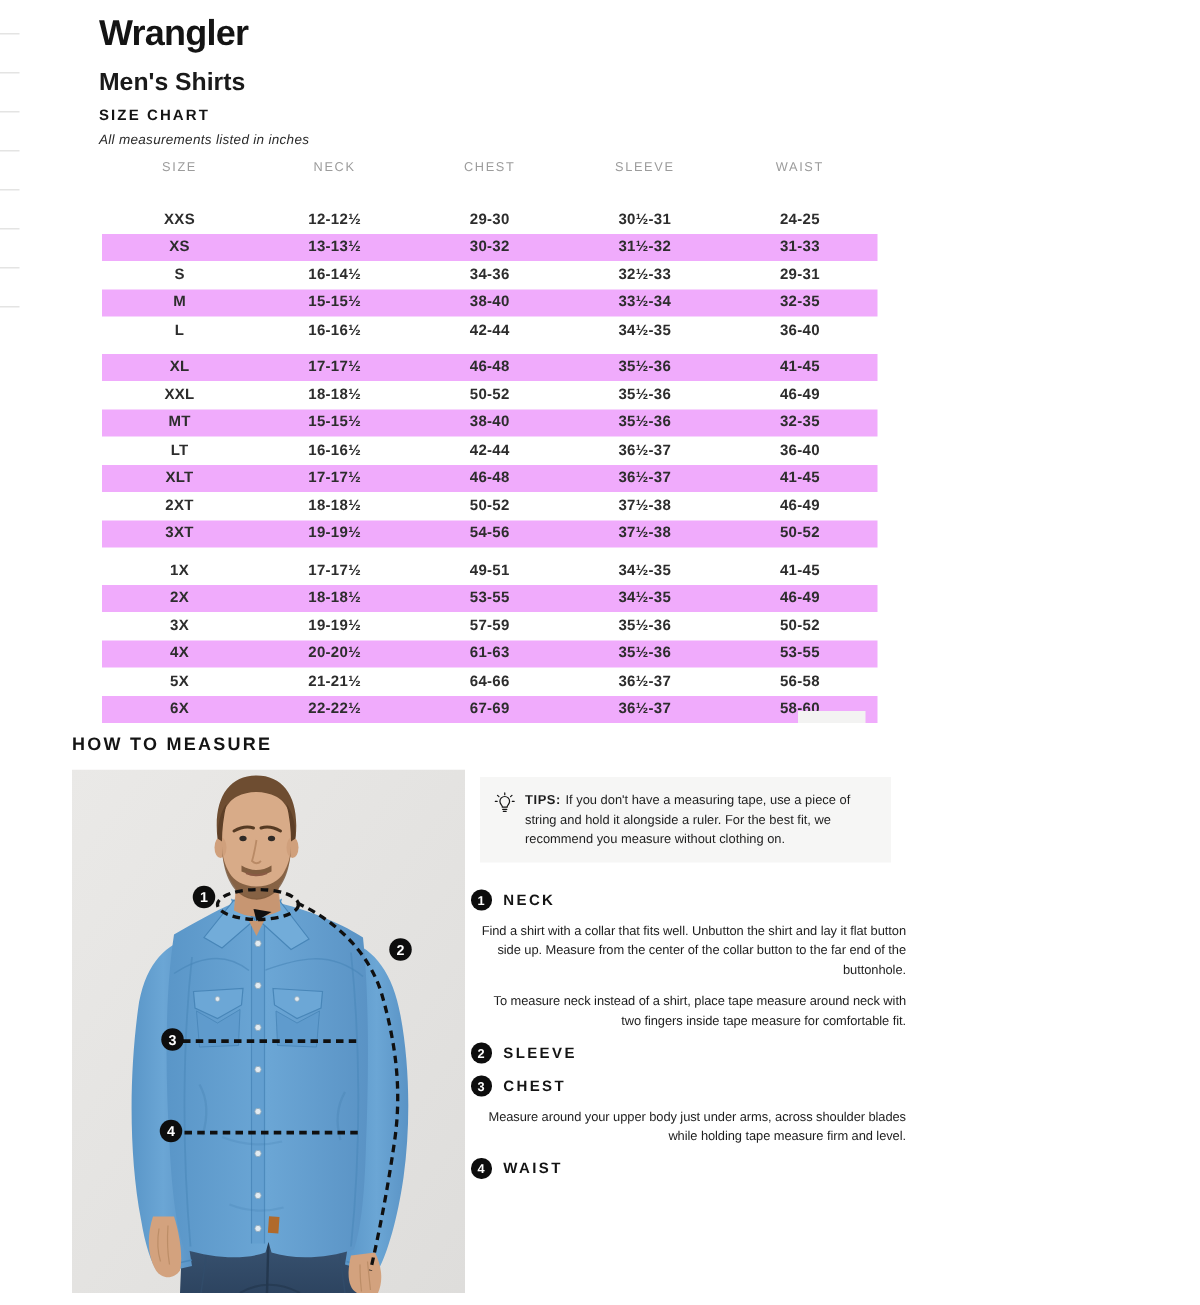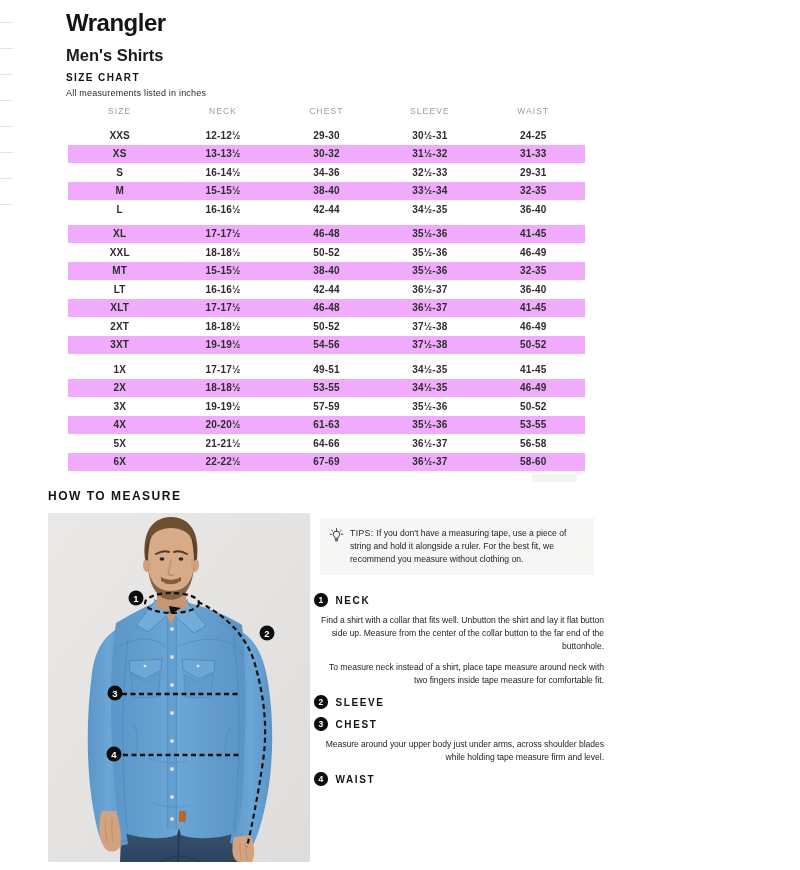--- a/index.html
+++ b/index.html
@@ -7,40 +7,40 @@
   .abs{position:absolute;}
   
   .tick{position:absolute;left:0;width:13px;height:1px;background:#e4e4e3;}
   .tick:nth-of-type(1){top:22px}.tick:nth-of-type(2){top:48px}.tick:nth-of-type(3){top:74px}
   .tick:nth-of-type(4){top:100px}.tick:nth-of-type(5){top:126px}.tick:nth-of-type(6){top:152px}
   .tick:nth-of-type(7){top:178px}.tick:nth-of-type(8){top:204px}
 
   .logo{left:66px;top:9px;font-size:24px;font-weight:bold;letter-spacing:-0.5px;color:#141414;}
   .page-title{left:66px;top:46px;font-size:16.5px;font-weight:bold;color:#1a1a1a;}
   .section-label{left:66px;top:72px;font-size:10px;font-weight:bold;letter-spacing:1.4px;color:#141414;}
-  .units-note{left:66px;top:88px;font-size:9px;color:#2a2a2a;letter-spacing:0.2px;}
+  .units-note{left:66px;top:88px;font-size:9px;color:#2a2a2a;letter-spacing:0.2px;font-style:italic;}
 
   .size-table{left:68px;top:106px;width:517px;}
-  .thead{display:flex;margin-bottom:10px;}
+  .thead{display:flex;margin-bottom:21px;}
   .thead .col{color:#9c9c9c;font-size:8.5px;letter-spacing:1.1px;}
   .col{flex:0 0 20%;text-align:center;}
   .trow{display:flex;height:18.5px;align-items:center;font-size:10px;font-weight:bold;
     color:#2d2d2d;letter-spacing:0.2px;}
   .trow.striped{background:#f0abfc;}
   .row-gap{height:6px;}
   .table-fragment{left:532px;top:474px;width:45px;height:8px;background:#f3f3f2;}
 
   .htm-heading{left:48px;top:489px;font-size:12px;font-weight:bold;letter-spacing:1.5px;color:#141414;}
 
   .figure-wrap{left:48px;top:513px;width:262px;height:349px;}
 
   .tips-box{left:320px;top:518px;width:274px;box-sizing:border-box;background:#f6f6f5;
     padding:9px 10px 9px 9px;display:flex;gap:6px;}
   .tips-box p{margin:0;font-size:8.6px;line-height:1.5;color:#1d1d1d;}
-  .tips-label{font-weight:normal;margin-right:3px;letter-spacing:0.4px;}
+  .tips-label{font-weight:bold;margin-right:3px;letter-spacing:0.4px;}
   .bulb{flex:0 0 15px;margin-top:1px;}
 
   .steps{left:314px;top:593px;width:290px;}
   .step-heading{display:flex;align-items:center;gap:8px;height:14px;margin:0 0 7px 0;}
   .step + .step .step-heading{margin-top:8px;}
   .step-num{width:13.5px;height:13.5px;border-radius:50%;background:#0d0d0d;color:#fff;
     font-size:8.5px;font-weight:bold;display:flex;align-items:center;justify-content:center;}
   .step-title{font-size:10px;font-weight:bold;letter-spacing:1.6px;color:#141414;}
   .step p{margin:0 0 8px 0;font-size:8.6px;line-height:13px;color:#1d1d1d;letter-spacing:-0.05px;text-align:right;}
 

